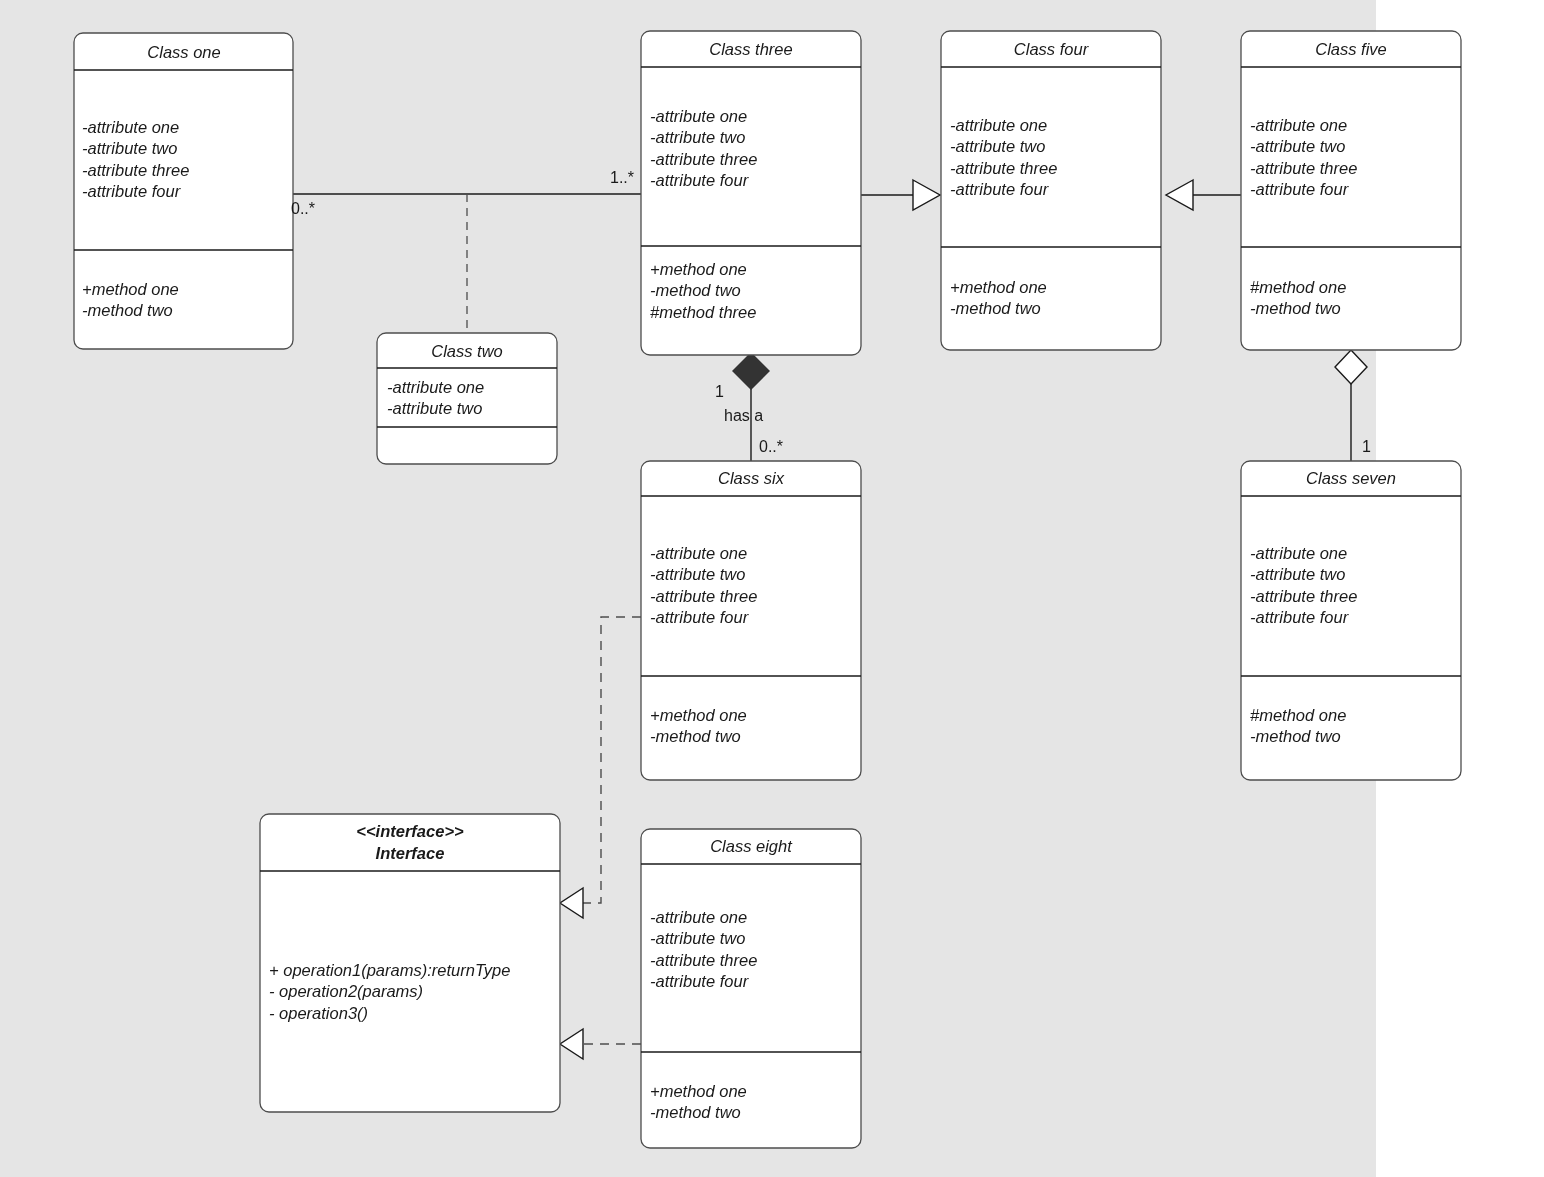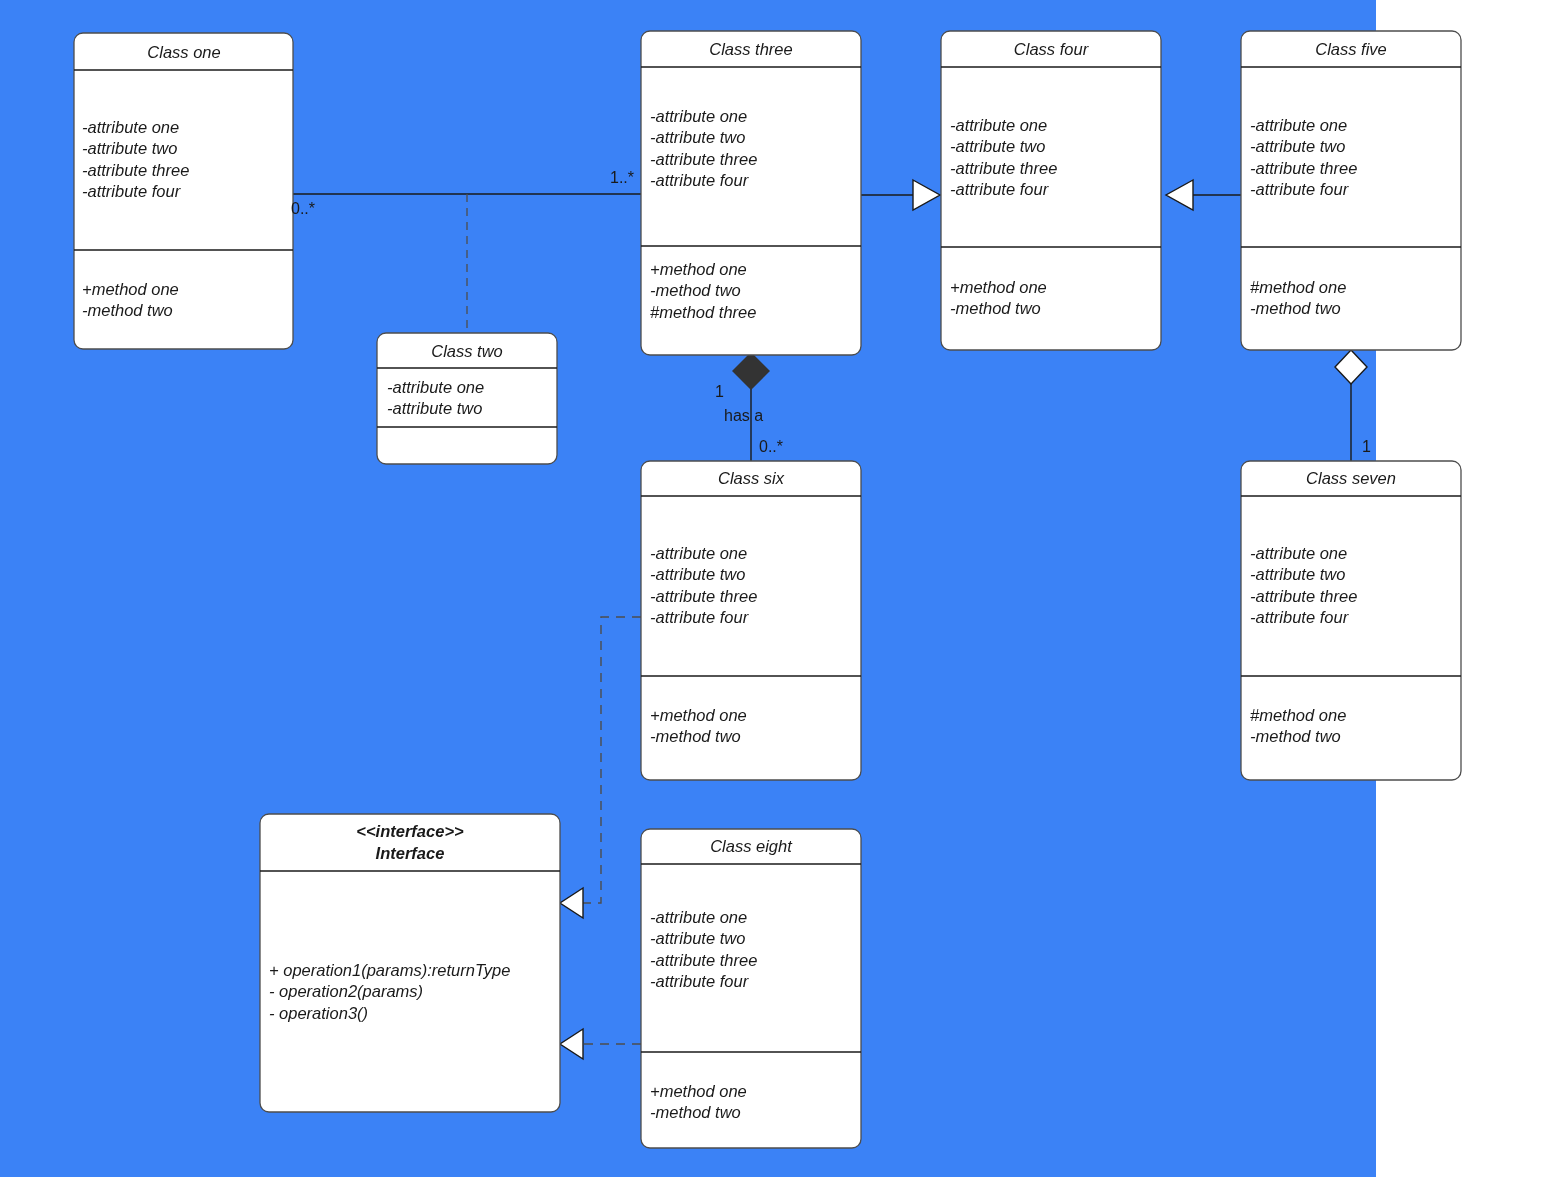--- a/index.html
+++ b/index.html
@@ -2,21 +2,21 @@
 <html><head>
 <meta charset="utf-8">
 <style>
   html,body{margin:0;padding:0;background:#ffffff;}
   body{
     width:1544px;height:1177px;
     font-family:"Liberation Sans","DejaVu Sans",sans-serif;
     color:#1a1a1a;
     overflow:hidden;
   }
-  #canvas{position:relative;width:1376px;height:1177px;background:#3b82f6;}
+  #canvas{position:relative;width:1376px;height:1177px;background:#e5e5e5;}
   svg.diagram{position:absolute;left:0;top:0;width:1544px;height:1177px;}
   .uml-box{fill:#ffffff;stroke:#4d4d4d;stroke-width:1.3;}
   .uml-div{stroke:#1a1a1a;stroke-width:1.3;}
   .edge{stroke:#1a1a1a;stroke-width:1.4;fill:none;}
   .edge-dash{stroke:#4d4d4d;stroke-width:1.4;fill:none;stroke-dasharray:9 7;}
   .edge-dash-thin{stroke:#4d4d4d;stroke-width:1.3;fill:none;stroke-dasharray:8 6;}
   .arrow-hollow{fill:#ffffff;stroke:#1a1a1a;stroke-width:1.4;stroke-linejoin:miter;}
   .diamond-filled{fill:#333333;stroke:#333333;stroke-width:1.4;}
   .diamond-hollow{fill:#ffffff;stroke:#1a1a1a;stroke-width:1.4;}
   text{fill:#1a1a1a;}

